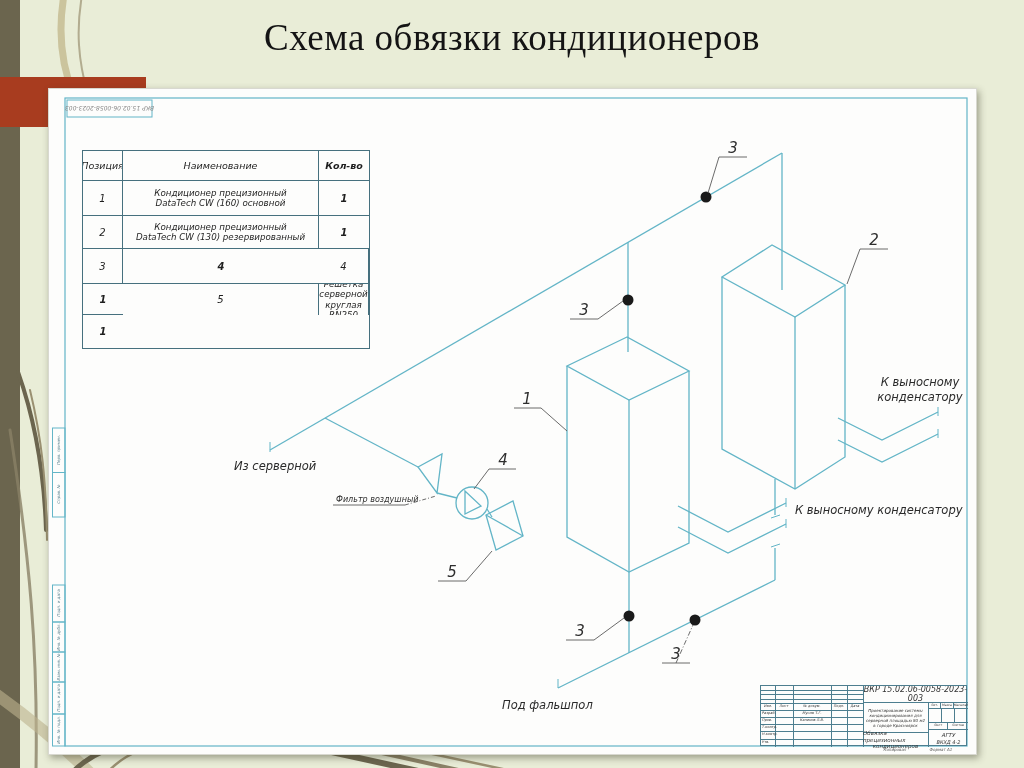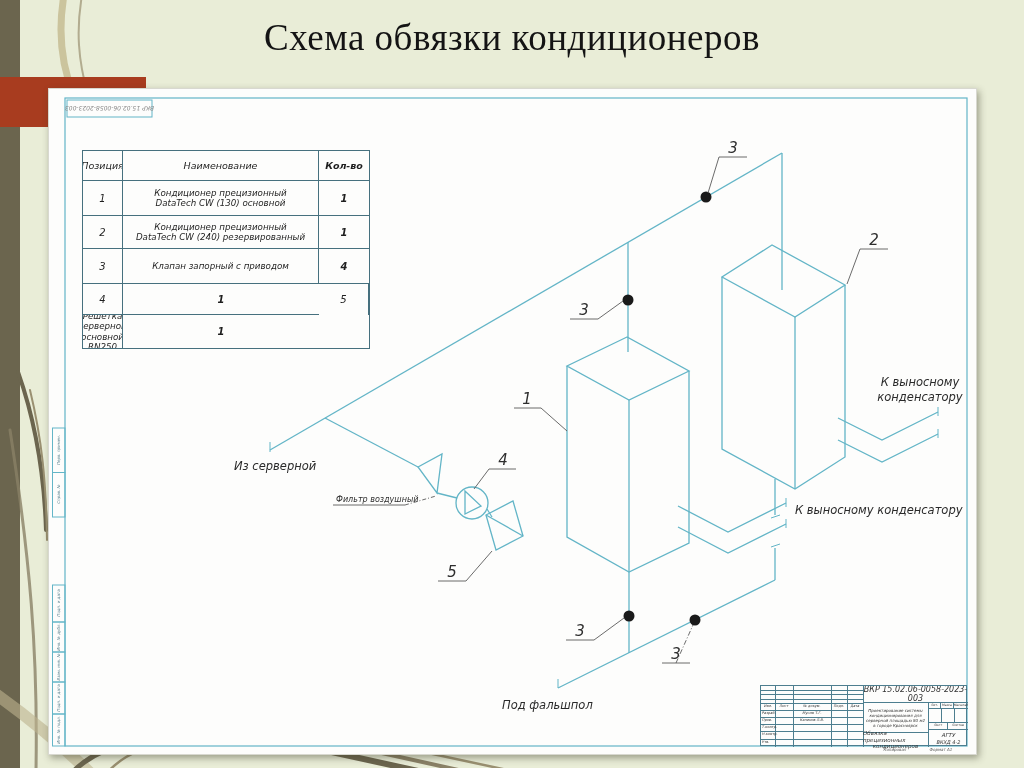--- a/index.html
+++ b/index.html
@@ -188,60 +188,57 @@
       </div>
     <div class="pc lastcol">
         <span class="h">Кол-во</span>
       </div>
 
     <div class="pc">
         <span class="v">1</span>
       </div>
     <div class="pc">
         <span class="n">Кондиционер прецизионный</span>
-        <span class="n">DataTech CW (130) основной</span>
+        <span class="n">DataTech CW (160) основной</span>
       </div>
     <div class="pc lastcol">
         <span class="v">1</span>
       </div>
 
     <div class="pc">
         <span class="v">2</span>
       </div>
     <div class="pc">
         <span class="n">Кондиционер прецизионный</span>
-        <span class="n">DataTech CW (240) резервированный</span>
+        <span class="n">DataTech CW (130) резервированный</span>
       </div>
     <div class="pc lastcol">
         <span class="v">1</span>
       </div>
 
     <div class="pc">
         <span class="v">3</span>
-      </div>
-    <div class="pc">
-        <span class="n">Клапан запорный с приводом</span>
       </div>
     <div class="pc lastcol">
         <span class="v">4</span>
       </div>
 
     <div class="pc">
         <span class="v">4</span>
       </div>
     <div class="pc lastcol">
         <span class="v">1</span>
       </div>
 
     <div class="pc lastrow">
         <span class="v">5</span>
       </div>
     <div class="pc lastrow">
         <span class="n">Решетка серверной</span>
-        <span class="n">основной RN250</span>
+        <span class="n">круглая RN250</span>
       </div>
     <div class="pc lastrow lastcol">
         <span class="v">1</span>
       </div>
   </div>
 
   <div class="tb">
 
     <div class="vl" style="left:14px;height:61px;"></div>
     <div class="vl" style="left:32px;height:61px;"></div>

